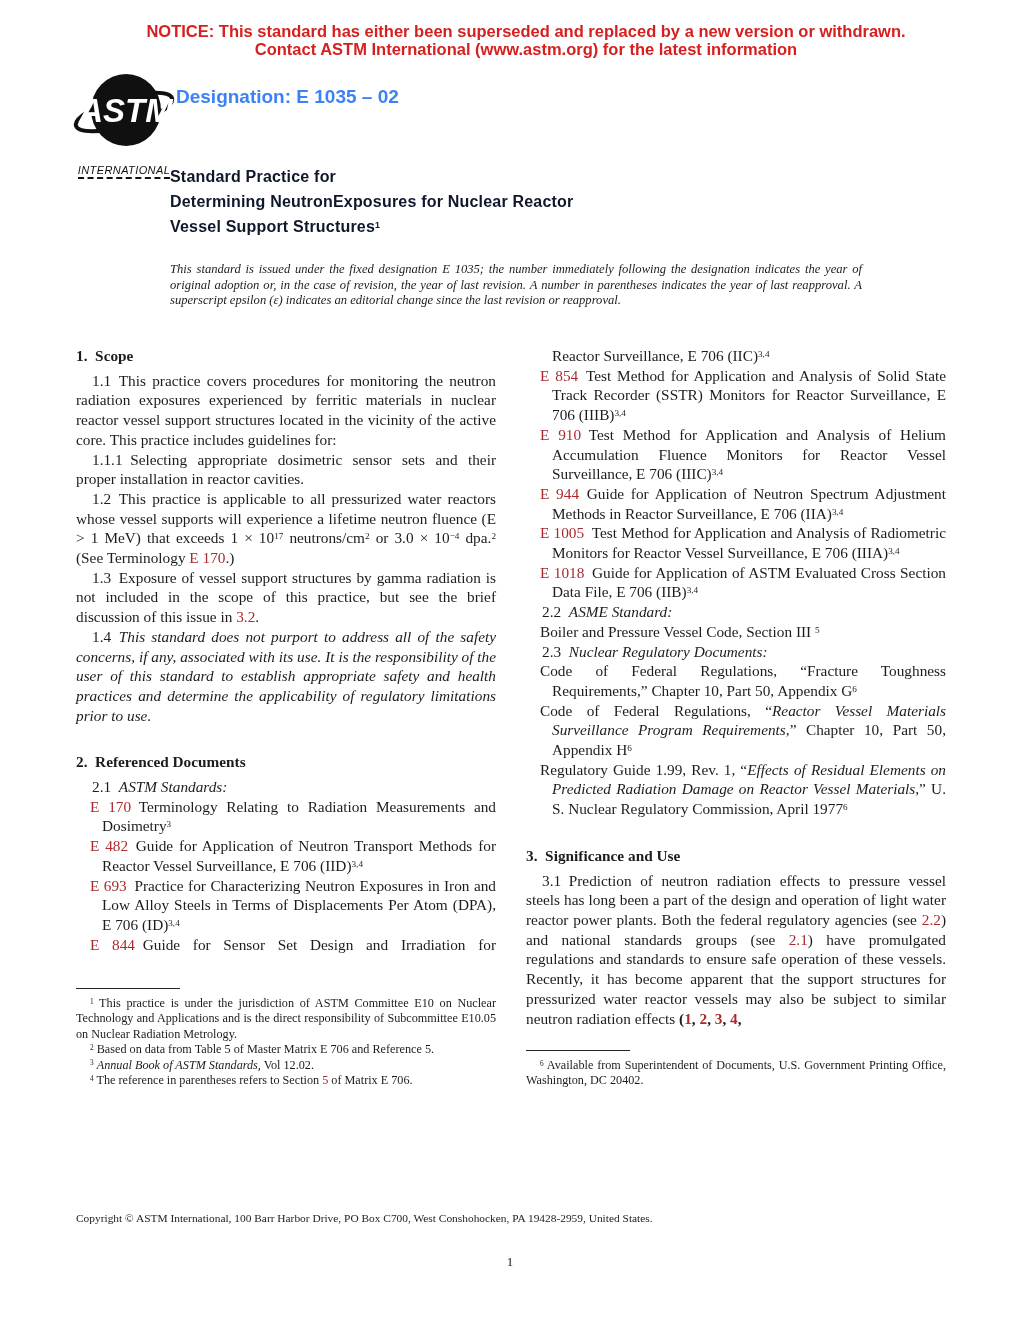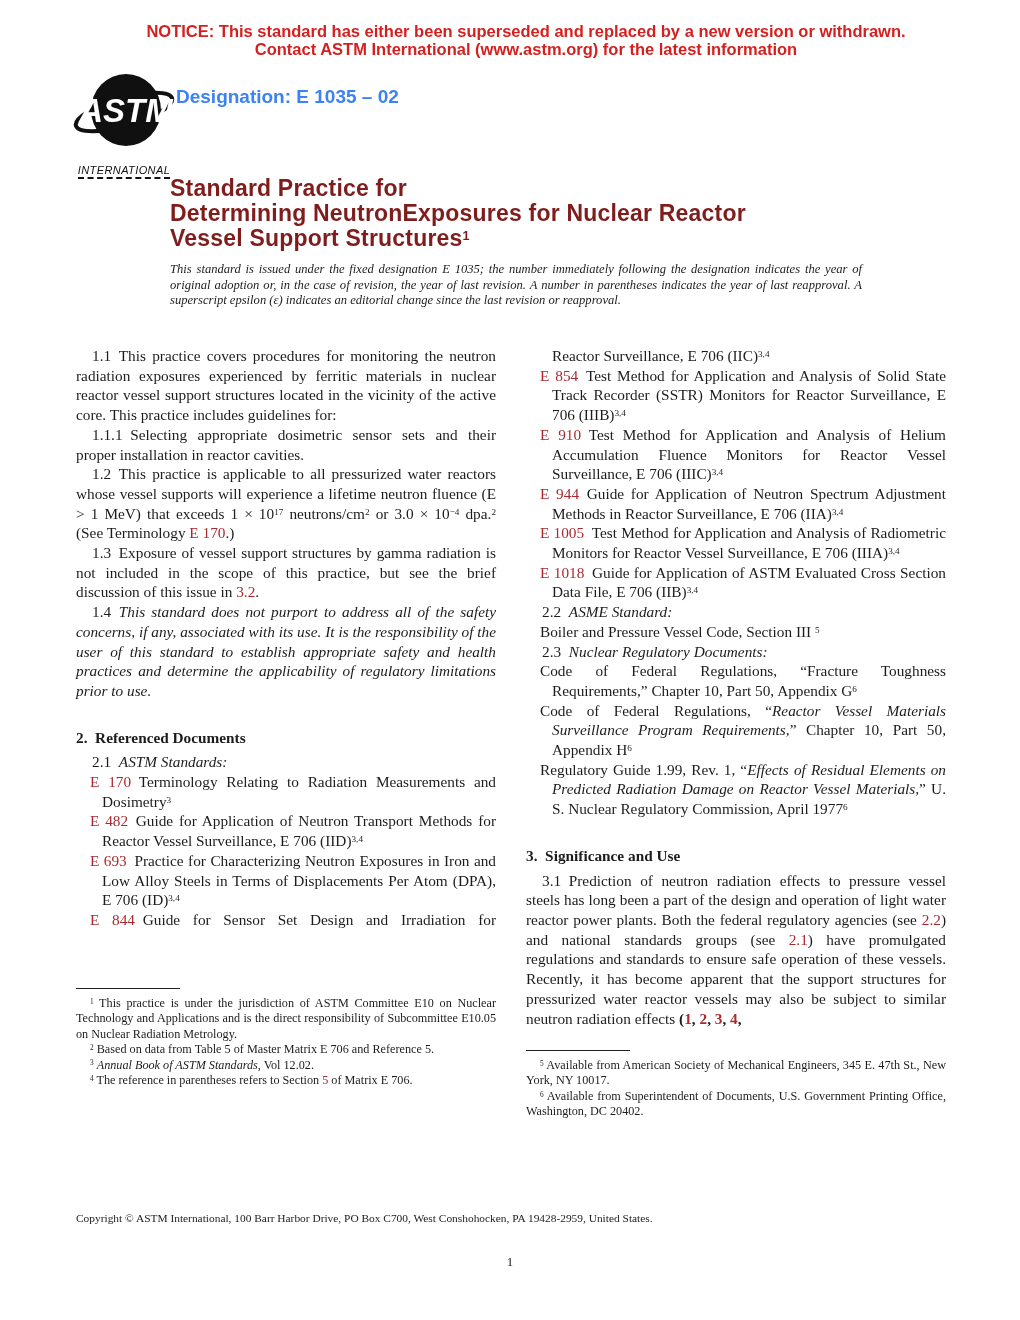--- a/index.html
+++ b/index.html
@@ -18,23 +18,23 @@
     display: inline-block; margin-top: -4px;
     font-family: "Liberation Sans", sans-serif; font-style: italic; font-weight: normal;
     font-size: 11px; letter-spacing: 0.4px; color: #101010;
     border-bottom: 2px dashed #101010; padding-bottom: 1px;
   }
   .designation {
     position: absolute; left: 176px; top: 86px;
     font-family: "Liberation Sans", sans-serif; font-weight: bold; font-size: 19px; color: #3b82f6;
   }
   .title {
-    position: absolute; left: 170px; top: 176px;
+    position: absolute; left: 170px; top: 164px;
     font-family: "Liberation Sans", sans-serif; font-weight: bold;
-    font-size: 23px; line-height: 25px; color: #7f1d1d; letter-spacing: 0.2px;
+    font-size: 16px; line-height: 25px; color: #0f172a; letter-spacing: 0.2px;
   }
   .title sup { font-size: 0.55em; top: -0.5em; }
   .issue-note {
     position: absolute; left: 170px; top: 262px; width: 692px;
     font-size: 12.6px; line-height: 15.6px; text-align: justify; font-style: italic;
   }
   .col {
     position: absolute; top: 346px; width: 420px;
     font-size: 15.3px; line-height: 19.7px; text-align: justify;
   }
@@ -85,20 +85,21 @@
 
   <div class="title">
     <div>Standard Practice for</div>
     <div>Determining NeutronExposures for Nuclear Reactor</div>
     <div><span>Vessel Support Structures</span><sup>1</sup></div>
   </div>
 
   <div class="issue-note">This standard is issued under the fixed designation E 1035; the number immediately following the designation indicates the year of original adoption or, in the case of revision, the year of last revision. A number in parentheses indicates the year of last reapproval. A superscript epsilon (ε) indicates an editorial change since the last revision or reapproval.</div>
 
   <div class="col col-left" id="col-left">
+      <p class="blk blk-heading"><span>1. Scope</span></p>
       <p class="blk blk-para"><span>1.1 This practice covers procedures for monitoring the neutron radiation exposures experienced by ferritic materials in nuclear reactor vessel support structures located in the vicinity of the active core. This practice includes guidelines for:</span></p>
       <p class="blk blk-para"><span>1.1.1 Selecting appropriate dosimetric sensor sets and their proper installation in reactor cavities.</span></p>
       <p class="blk blk-para"><span>1.2 This practice is applicable to all pressurized water reactors whose vessel supports will experience a lifetime neutron fluence (E &gt; 1 MeV) that exceeds 1 × 10</span><sup>17</sup><span> neutrons/cm</span><sup>2</sup><span> or 3.0 × 10</span><sup>−4</sup><span> dpa.</span><sup>2</sup><span> (See Terminology </span><span class="seg-red">E 170</span><span>.)</span></p>
       <p class="blk blk-para"><span>1.3 Exposure of vessel support structures by gamma radiation is not included in the scope of this practice, but see the brief discussion of this issue in </span><span class="seg-red">3.2</span><span>.</span></p>
       <p class="blk blk-para"><span>1.4 </span><span class="seg-it">This standard does not purport to address all of the safety concerns, if any, associated with its use. It is the responsibility of the user of this standard to establish appropriate safety and health practices and determine the applicability of regulatory limitations prior to use.</span></p>
       <p class="blk blk-heading"><span>2. Referenced Documents</span></p>
       <p class="blk blk-para"><span>2.1 </span><span class="seg-it">ASTM Standards:</span></p>
       <p class="blk blk-ref"><span class="seg-red">E 170</span><span> Terminology Relating to Radiation Measurements and Dosimetry</span><sup>3</sup></p>
       <p class="blk blk-ref"><span class="seg-red">E 482</span><span> Guide for Application of Neutron Transport Methods for Reactor Vessel Surveillance, E 706 (IID)</span><sup>3,4</sup></p>
       <p class="blk blk-ref"><span class="seg-red">E 693</span><span> Practice for Characterizing Neutron Exposures in Iron and Low Alloy Steels in Terms of Displacements Per Atom (DPA), E 706 (ID)</span><sup>3,4</sup></p>
@@ -127,21 +128,20 @@
         <p class="blk blk-fn"><sup>1</sup><span> This practice is under the jurisdiction of ASTM Committee E10 on Nuclear Technology and Applications and is the direct responsibility of Subcommittee E10.05 on Nuclear Radiation Metrology.</span></p>
         <p class="blk blk-fn"><sup>2</sup><span> Based on data from Table 5 of Master Matrix E 706 and Reference 5.</span></p>
         <p class="blk blk-fn"><sup>3</sup><span> </span><span class="seg-it">Annual Book of ASTM Standards,</span><span> Vol 12.02.</span></p>
         <p class="blk blk-fn"><sup>4</sup><span> The reference in parentheses refers to Section </span><span class="seg-red">5</span><span> of Matrix E 706.</span></p>
       </div>
   </div>
 
   <div class="fnblock fn-right">
     <div class="fnrule"></div>
     <div id="fn-right">
-        <p class="blk blk-fn"><sup>5</sup><span> Available from American Society of Mechanical Engineers, 345 E. 47th St., New York, NY 10017.</span></p>
         <p class="blk blk-fn"><sup>6</sup><span> Available from Superintendent of Documents, U.S. Government Printing Office, Washington, DC 20402.</span></p>
       </div>
   </div>
 
   <div class="copyright">Copyright © ASTM International, 100 Barr Harbor Drive, PO Box C700, West Conshohocken, PA 19428-2959, United States.</div>
   <div class="pageno">1</div>
 
 </div>
 
 </body></html>

